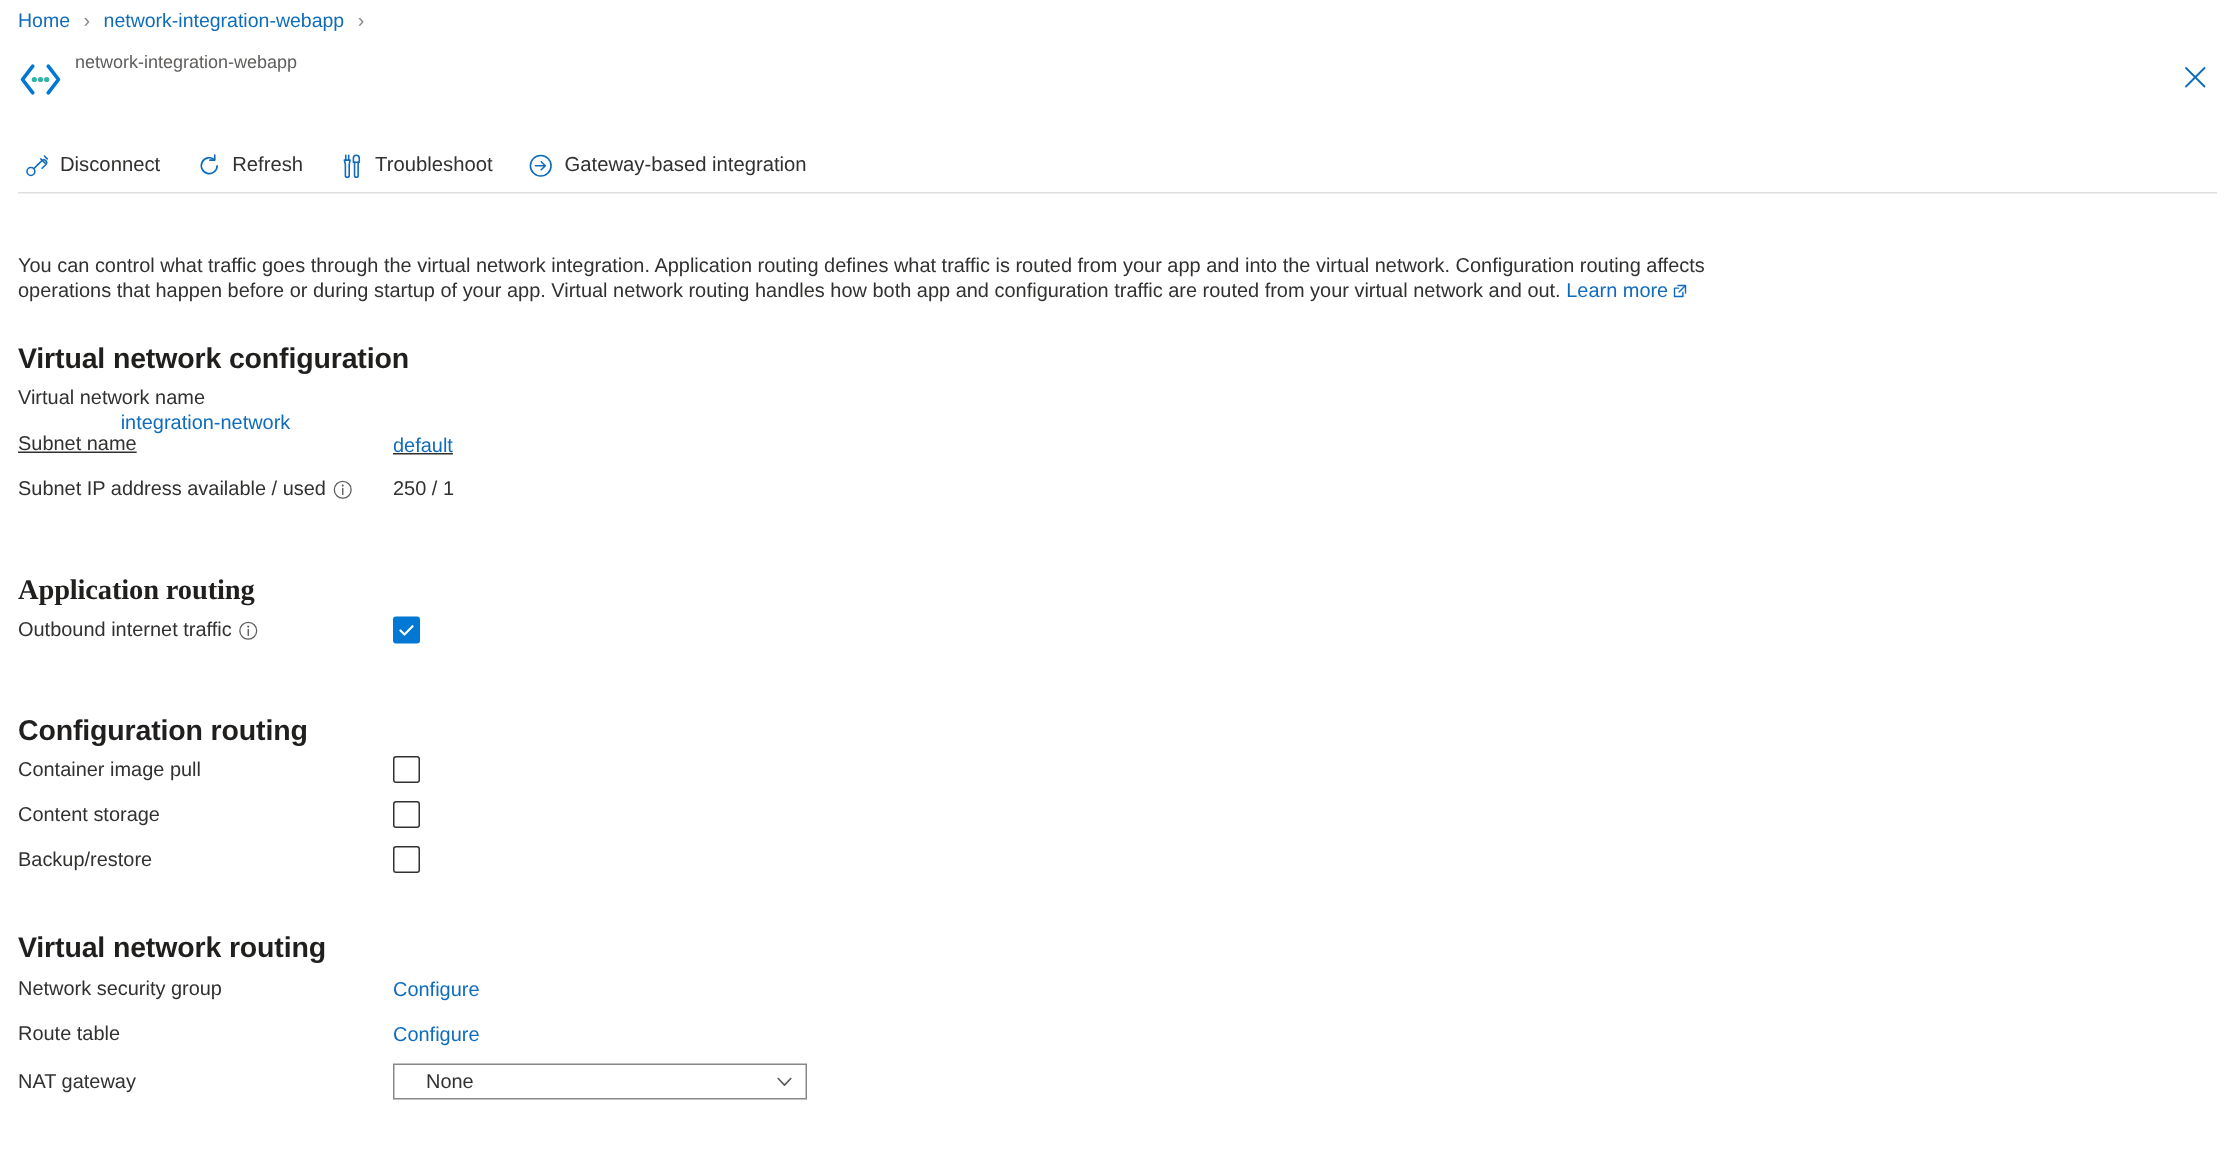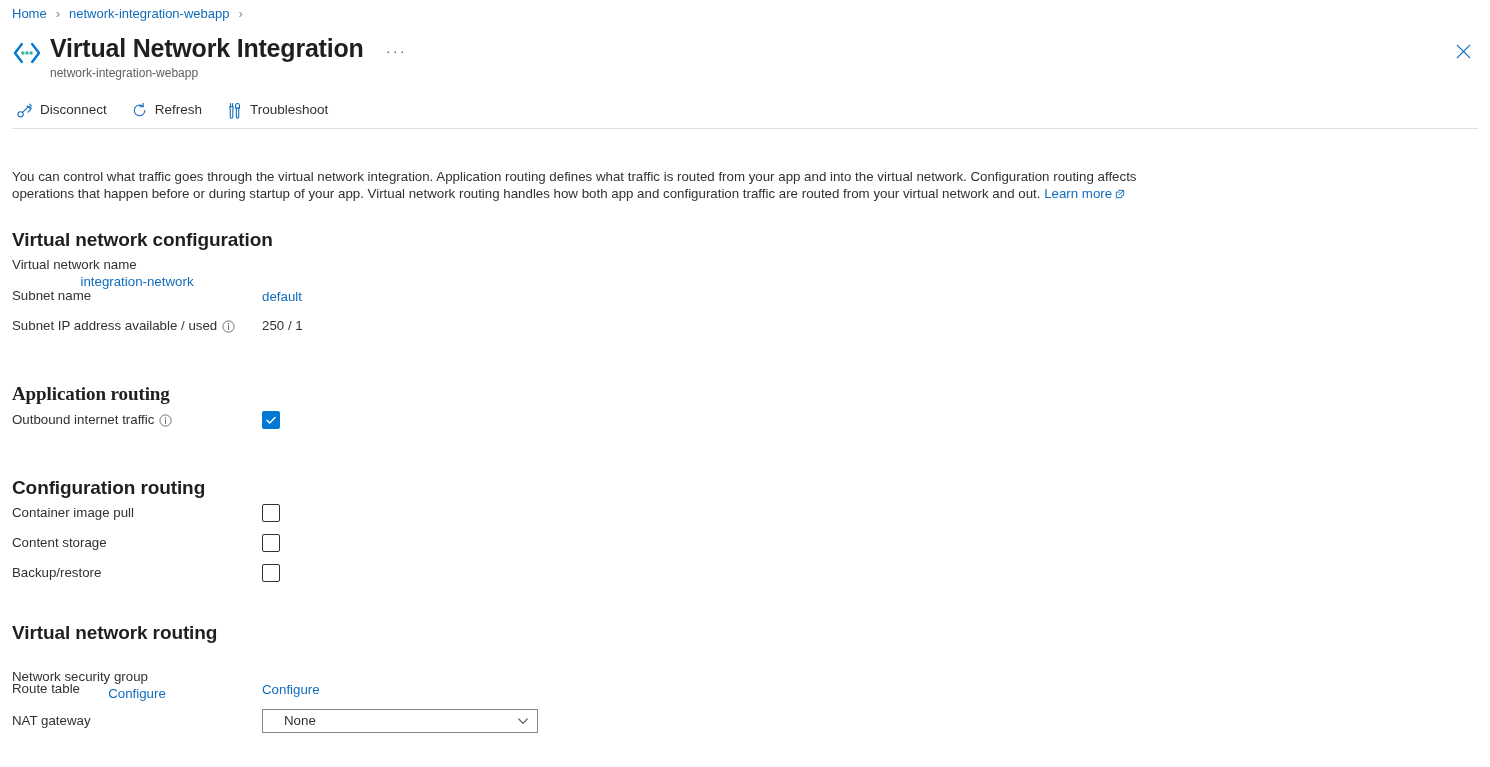--- a/index.html
+++ b/index.html
@@ -276,24 +276,20 @@
   <span class="title-icon">
     <svg viewBox="0 0 32 32" width="30" height="30" aria-hidden="true">
       <path d="M10.5 6.5 L3.2 16 L10.5 25.5" fill="none" stroke="#0078d4" stroke-width="2.6" stroke-linecap="round" stroke-linejoin="round"></path>
       <path d="M21.5 6.5 L28.8 16 L21.5 25.5" fill="none" stroke="#0078d4" stroke-width="2.6" stroke-linecap="round" stroke-linejoin="round"></path>
       <circle cx="11.6" cy="16" r="1.85" fill="#30b4a8"></circle>
       <circle cx="16" cy="16" r="1.85" fill="#30b4a8"></circle>
       <circle cx="20.4" cy="16" r="1.85" fill="#30b4a8"></circle>
     </svg>
   </span>
   <span class="title-texts">
-    <span class="title-main-line">
-      <span class="page-title">Virtual Network Integration</span>
-      <button class="ellipsis-btn">···</button>
-    </span>
     <span class="page-subtitle">network-integration-webapp</span>
   </span>
 </div>
 
 <button class="close-btn" title="Close">
   <svg class="cmd-ico" viewBox="0 0 16 16" width="15" height="15" aria-hidden="true">
     <path d="M2.2 2.2 L13.8 13.8 M13.8 2.2 L2.2 13.8" stroke="currentColor" stroke-width="1.15" fill="none" stroke-linecap="round"></path>
   </svg>
 </button>
 
@@ -325,39 +321,46 @@
       <g stroke="currentColor" stroke-width="1.25" fill="none" stroke-linecap="round" stroke-linejoin="round">
         <path d="M5.3 1.8 L5.3 5.6 M7.6 1.8 L7.6 5.6"></path>
         <path d="M4.2 5.6 L8.7 5.6 L8.0 9.0 L8.0 17.6 a1.5 1.5 0 0 1 -3 0 L5.0 9.0 Z"></path>
         <path d="M13.6 1.8 a2.3 2.3 0 0 0 -2.3 2.3 L11.3 7.2 L15.9 7.2 L15.9 4.1 a2.3 2.3 0 0 0 -2.3 -2.3 Z"></path>
         <path d="M12.2 7.2 L12.2 17.6 a1.4 1.4 0 0 0 2.8 0 L15.0 7.2"></path>
       </g>
     </svg>
     <span>Troubleshoot</span>
   </button>
 
+  <button class="cmd">
+    <svg class="cmd-ico" viewBox="0 0 20 20" aria-hidden="true">
+      <circle cx="10" cy="10" r="8.1" fill="none" stroke="currentColor" stroke-width="1.25"></circle>
+      <path d="M5.8 10 L13.4 10 M10.4 6.9 L13.6 10 L10.4 13.1" fill="none" stroke="currentColor" stroke-width="1.25" stroke-linecap="round" stroke-linejoin="round"></path>
+    </svg>
+    <span>Gateway-based integration</span>
+  </button>
 
 </div>
 
 <div class="divider"></div>
 
 <p class="intro"><span>You can control what traffic goes through the virtual network integration. Application routing defines what traffic is routed from your app and into the virtual network. Configuration routing affects operations that happen before or during startup of your app. Virtual network routing handles how both app and configuration traffic are routed from your virtual network and out.</span> <a class="learn-more" href="#"><span>Learn more</span><svg class="ext-ico" viewBox="0 0 12 12" aria-hidden="true">
         <path d="M4.4 1.6 L10.4 1.6 L10.4 7.6" fill="none" stroke="currentColor" stroke-width="1.15" stroke-linecap="round" stroke-linejoin="round"></path>
         <path d="M10.2 1.8 L5.2 6.8" fill="none" stroke="currentColor" stroke-width="1.15" stroke-linecap="round"></path>
         <path d="M8.3 7.2 L8.3 10.4 L1.6 10.4 L1.6 3.7 L4.8 3.7" fill="none" stroke="currentColor" stroke-width="1.15" stroke-linecap="round" stroke-linejoin="round"></path>
       </svg></a></p>
 
 <h2 class="section-head" style="top:211px;">Virtual network configuration</h2>
 
 <div class="row" style="top:256px;flex-direction:column;">
   <span class="row-label">Virtual network name</span>
   <a class="value-link" href="#">integration-network</a>
 </div>
 
-<div class="row" style="top:286px;">
+<div class="row" style="top:286px;text-decoration:underline;">
   <span class="row-label">Subnet name</span>
   <a class="value-link" href="#">default</a>
 </div>
 
 <div class="row" style="top:316px;">
   <span class="row-label">
     <span>Subnet IP address available / used</span>
     <svg class="info-ico" viewBox="0 0 16 16" aria-hidden="true">
       <circle cx="8" cy="8" r="6.9" fill="none" stroke="currentColor" stroke-width="1.05"></circle>
       <circle cx="8" cy="4.6" r="0.85" fill="currentColor"></circle>
@@ -403,21 +406,21 @@
 
 <div class="row" style="top:564px; height:18px;">
   <span class="row-label">Backup/restore</span>
   <button class="cbox">
     
   </button>
 </div>
 
 <h2 class="section-head" style="top:604px;">Virtual network routing</h2>
 
-<div class="row" style="top:668px;flex-direction:column;">
+<div class="row" style="top:649px;">
   <span class="row-label">Network security group</span>
   <a class="value-link" href="#">Configure</a>
 </div>
 
 <div class="row" style="top:679px;">
   <span class="row-label">Route table</span>
   <a class="value-link" href="#">Configure</a>
 </div>
 
 <div class="row" style="top:709px; height:24px;align-items:center;">

